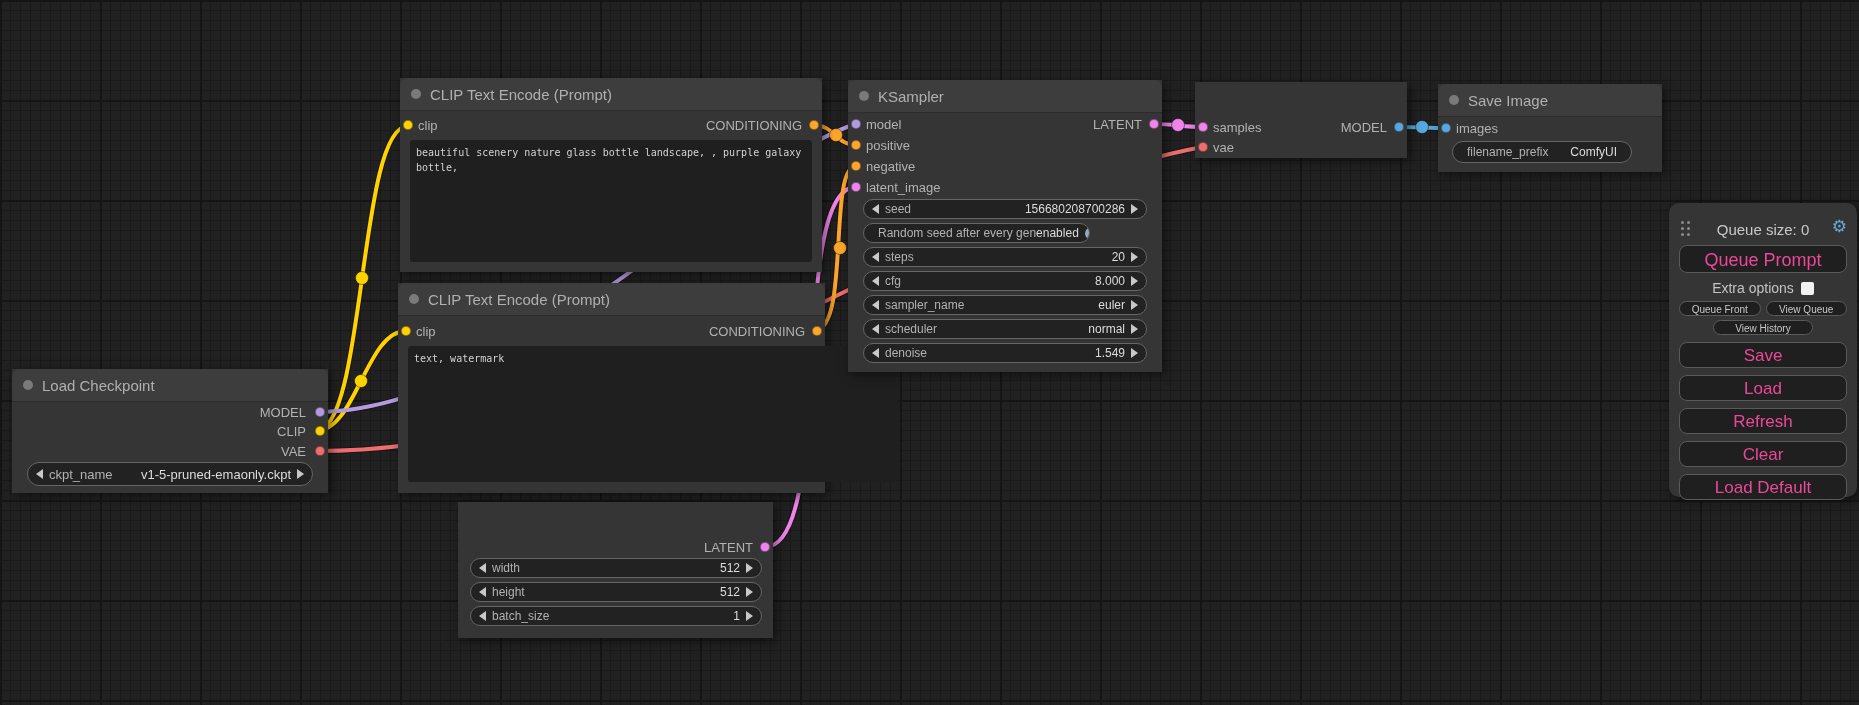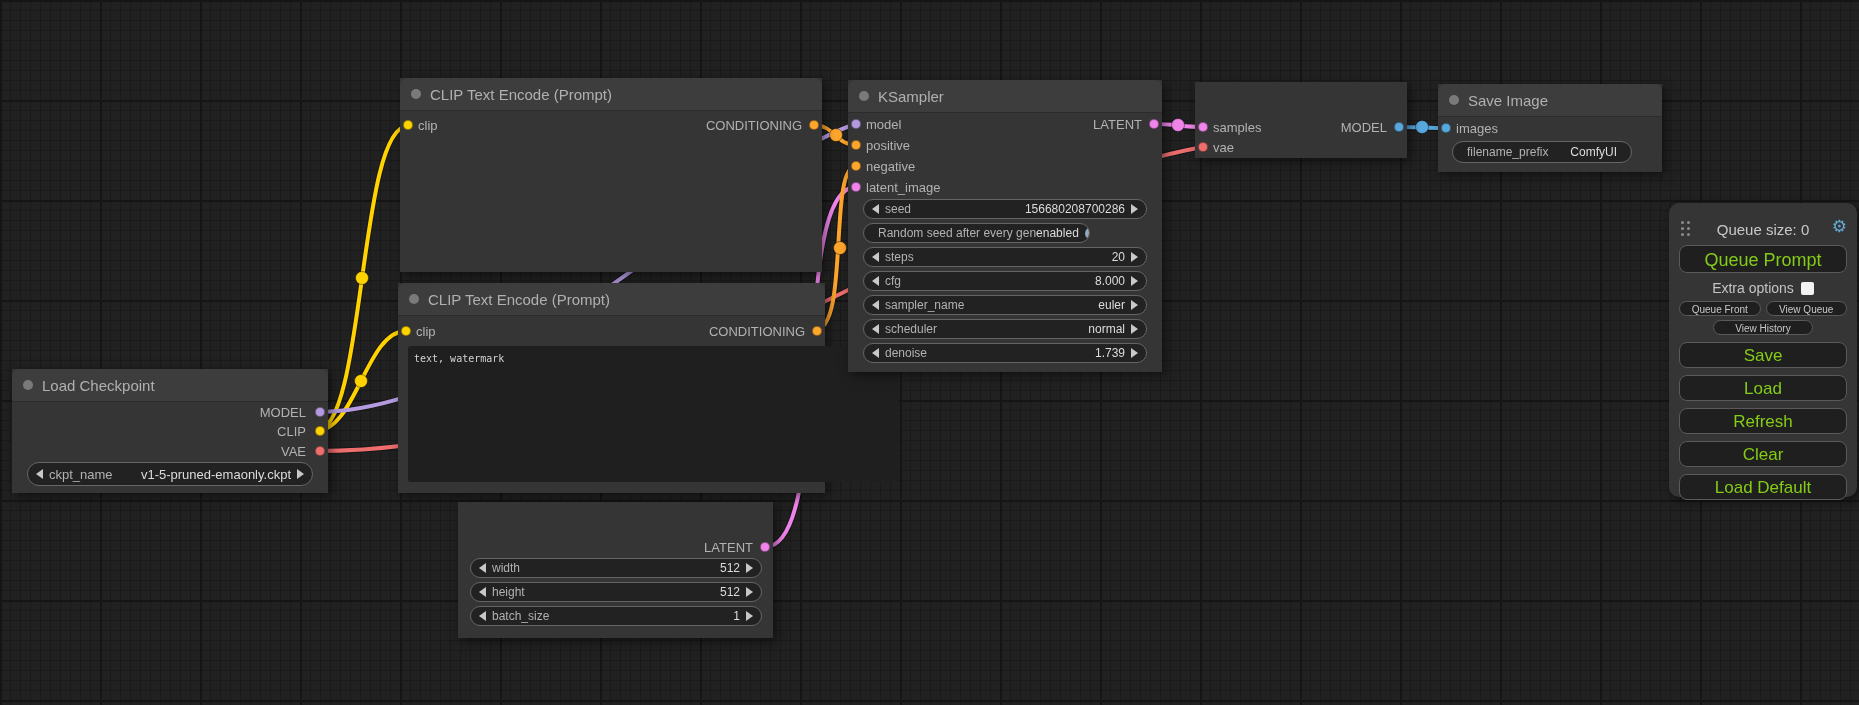--- a/index.html
+++ b/index.html
@@ -46,21 +46,21 @@
   #queue-panel{position:absolute;left:1669px;top:203px;width:188px;height:294px;
         background:#353535;border-radius:10px;box-shadow:3px 3px 12px rgba(0,0,0,.55);
         z-index:4;box-sizing:border-box;padding:9px 10px;}
   .qp-top{position:relative;height:22px;display:flex;align-items:center;justify-content:center;
         color:#c8c8c8;font-size:15px;margin-top:6px;}
   .drag-handle{position:absolute;left:2px;top:3px;width:3px;height:3px;border-radius:50%;
         background:#8a8a8a;
         box-shadow:6px 0 0 #8a8a8a,0 6px 0 #8a8a8a,6px 6px 0 #8a8a8a,0 12px 0 #8a8a8a,6px 12px 0 #8a8a8a;}
   .gear{position:absolute;right:0;top:-2px;color:#64a9d4;font-size:17px;}
   .qbtn{display:block;width:100%;box-sizing:border-box;background:#1f1f1f;
-        border:1px solid #5a5a5a;border-radius:8px;color:#84cc16;text-align:center;
+        border:1px solid #5a5a5a;border-radius:8px;color:#ec4899;text-align:center;
         font-family:"Liberation Sans",sans-serif;cursor:pointer;}
   .qbtn-big{height:26px;font-size:17px;line-height:24px;margin-top:7px;}
   .qbtn-prompt{height:28px;font-size:18px;line-height:26px;margin-top:5px;}
   .extra-row{display:flex;align-items:center;justify-content:center;gap:7px;
         color:#c4c4c4;font-size:14px;margin-top:7px;}
   .checkbox{width:13px;height:13px;background:#f2f2f2;border-radius:2px;}
   .small-row{display:flex;gap:5px;margin-top:5px;}
   .qbtn-small{height:15px;font-size:10px;line-height:13px;border-radius:8px;color:#c8c8c8;flex:1;}
   .qbtn-history{width:60%;margin:4px auto 6px auto;}
 </style>
@@ -125,20 +125,21 @@
 
   <div class="node" style="left:400px;top:78px;width:422px;height:194px">
     <div class="node-header">
       <span class="title-dot"></span>
       <span>CLIP Text Encode (Prompt)</span>
     </div>
     <span class="slot-dot c-clip" style="left:3px;top:42px"></span>
     <span class="in-label" style="left:18px;top:40px">clip</span>
     <span class="out-label" style="right:20px;top:40px">CONDITIONING</span>
     <span class="slot-dot c-cond" style="right:3px;top:42px"></span>
+    <div class="ta" style="left:10px;top:62px;width:402px;height:122px">beautiful scenery nature glass bottle landscape, , purple galaxy bottle,</div>
   </div>
 
   <div class="node" style="left:398px;top:283px;width:427px;height:210px">
     <div class="node-header">
       <span class="title-dot"></span>
       <span>CLIP Text Encode (Prompt)</span>
     </div>
     <span class="slot-dot c-clip" style="left:3px;top:43px"></span>
     <span class="in-label" style="left:18px;top:41px">clip</span>
     <span class="out-label" style="right:20px;top:41px">CONDITIONING</span>
@@ -220,21 +221,21 @@
           <span class="val">normal</span>
         <span class="arrR"></span>
         </span>
     </div>
     <div class="widget" style="left:15px;top:263px;width:284px">
       <span class="wl">
           <span class="arrL"></span>
         <span>denoise</span>
         </span>
       <span class="wr">
-          <span class="val">1.739</span>
+          <span class="val">1.549</span>
         <span class="arrR"></span>
         </span>
     </div>
   </div>
 
   <div class="node" style="left:1195px;top:82px;width:212px;height:76px">
     <span class="slot-dot c-latent" style="left:3px;top:40px"></span>
     <span class="in-label" style="left:18px;top:38px">samples</span>
     <span class="slot-dot c-vae" style="left:3px;top:60px"></span>
     <span class="in-label" style="left:18px;top:58px">vae</span>

